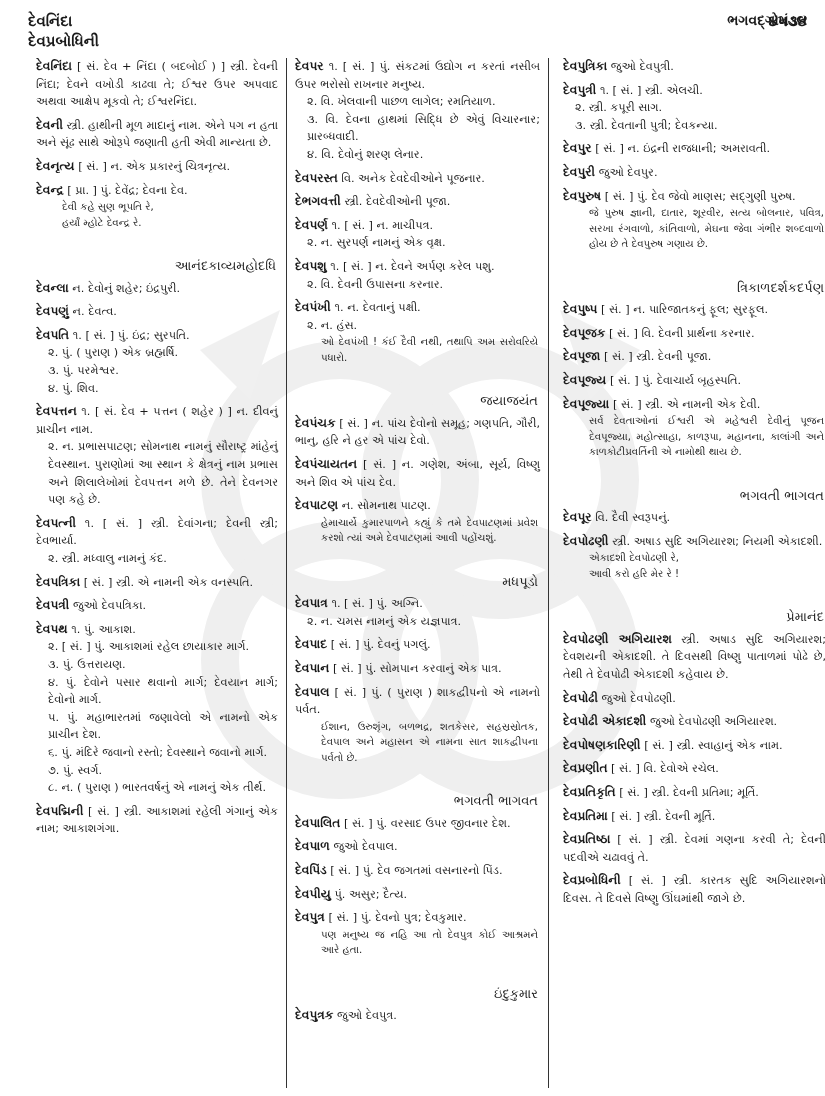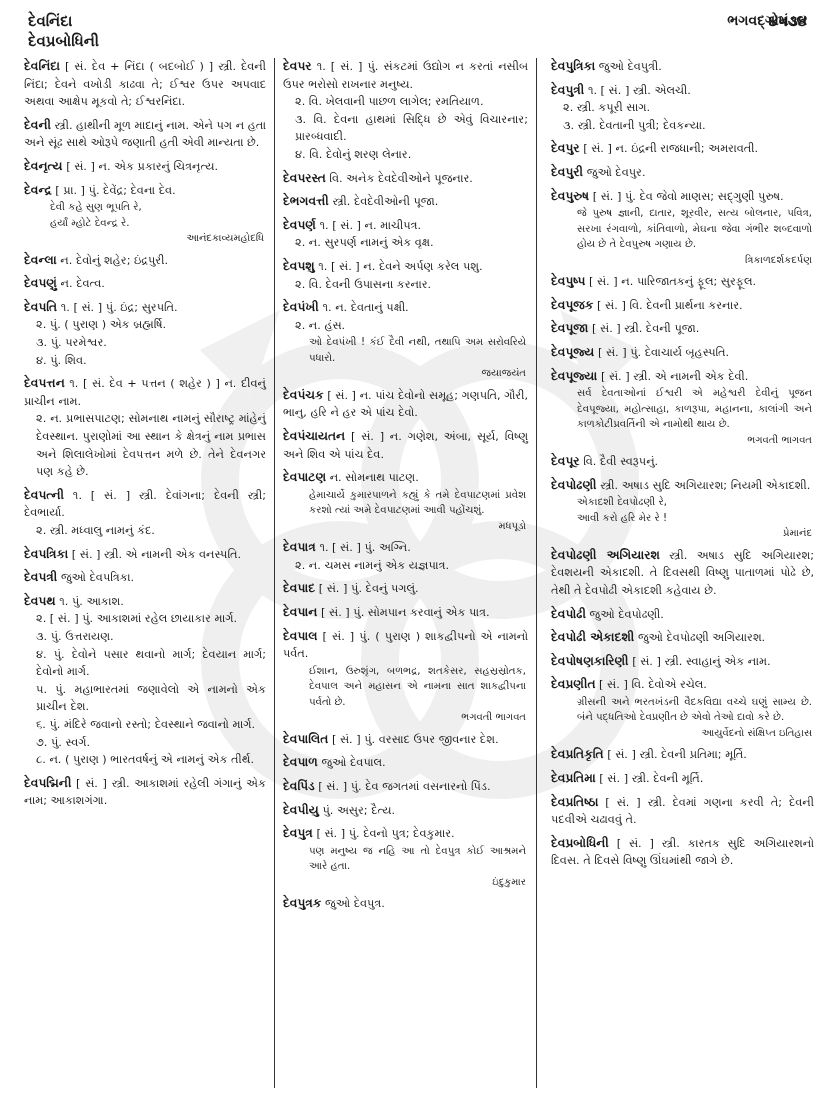--- a/index.html
+++ b/index.html
@@ -5,31 +5,31 @@
   * { box-sizing: border-box; margin: 0; padding: 0; }
   html, body { width: 825px; height: 1096px; background: #ffffff; overflow: hidden; }
   body { font-family: "DejaVu Sans", sans-serif; color: #1a1a1a; position: relative; }
   .page { position: absolute; left: 0; top: 0; width: 825px; height: 780px; }
   .watermark { position: absolute; left: 140px; top: 230px; width: 560px; height: 620px; pointer-events: none; }
   .header { position: absolute; left: 28px; right: 18px; top: 8px; height: 46px; }
   .guide-top { position: absolute; left: 0; top: 4px; font-size: 15px; font-weight: bold; }
   .guide-bottom { position: absolute; left: 0; top: 24px; font-size: 15px; font-weight: bold; }
   .title { position: absolute; left: 0; right: 0; top: 4px; text-align: right; font-size: 14px; font-weight: bold; }
   .pageno { position: absolute; right: 0; top: 4px; font-size: 15px; font-weight: bold; text-align: center; }
-  .columns { position: absolute; top: 58px; left: 24px; width: 790px; height: 1030px; display: flex; justify-content: center; }
+  .columns { position: absolute; top: 58px; left: 36px; width: 790px; height: 1030px; display: flex; justify-content: center; }
   .col { height: 100%; overflow: hidden; font-size: 11.3px; line-height: 17.6px; text-align: justify; }
   .col1 { width: 250px; padding-right: 8px; }
   .col2 { width: 262px; padding: 0 8px; border-left: 1.5px solid #333; }
   .col3 { width: 278px; padding-left: 14px; border-left: 1.5px solid #333; }
   .entry { margin-bottom: 6px; }
   .head { font-weight: bold; font-size: 12.2px; }
   .body { }
   .sense { padding-left: 12px; }
   .quote { font-size: 10.2px; line-height: 15.5px; padding-left: 26px; padding-right: 2px; }
-  .src { display: block; text-align: right; font-size: 10px; }
+  .src { display: block; text-align: right; font-size: 13px; margin-top: 28px; }
 </style>
 </head>
 <body>
 
 <div class="page">
 
   <svg class="watermark" viewBox="0 0 560 620">
     <g fill="none" stroke="#efefef" stroke-width="38">
       <circle cx="200" cy="250" r="120"></circle>
       <circle cx="360" cy="250" r="120"></circle>
@@ -247,24 +247,20 @@
           <div><span class="head">દેવપોઢી</span> <span class="body">જુઓ દેવપોઢણી.</span></div>
         </div>
         <div class="entry">
           <div><span class="head">દેવપોઢી એકાદશી</span> <span class="body">જુઓ દેવપોઢણી અગિયારશ.</span></div>
         </div>
         <div class="entry">
           <div><span class="head">દેવપોષણકારિણી</span> <span class="body">[ સં. ] સ્ત્રી. સ્વાહાનું એક નામ.</span></div>
         </div>
         <div class="entry">
           <div><span class="head">દેવપ્રણીત</span> <span class="body">[ સં. ] વિ. દેવોએ રચેલ.</span></div>
-          <div class="quote">
-            <div>ગ્રીસની અને ભરતખંડની વૈદકવિદ્યા વચ્ચે ઘણું સામ્ય છે. બંને પદ્ધતિઓ દેવપ્રણીત છે એવો તેઓ દાવો કરે છે.</div>
-            <span class="src">આયુર્વેદનો સંક્ષિપ્ત ઇતિહાસ</span>
-          </div>
         </div>
         <div class="entry">
           <div><span class="head">દેવપ્રતિકૃતિ</span> <span class="body">[ સં. ] સ્ત્રી. દેવની પ્રતિમા; મૂર્તિ.</span></div>
         </div>
         <div class="entry">
           <div><span class="head">દેવપ્રતિમા</span> <span class="body">[ સં. ] સ્ત્રી. દેવની મૂર્તિ.</span></div>
         </div>
         <div class="entry">
           <div><span class="head">દેવપ્રતિષ્ઠા</span> <span class="body">[ સં. ] સ્ત્રી. દેવમાં ગણના કરવી તે; દેવની પદવીએ ચઢાવવું તે.</span></div>
         </div>

